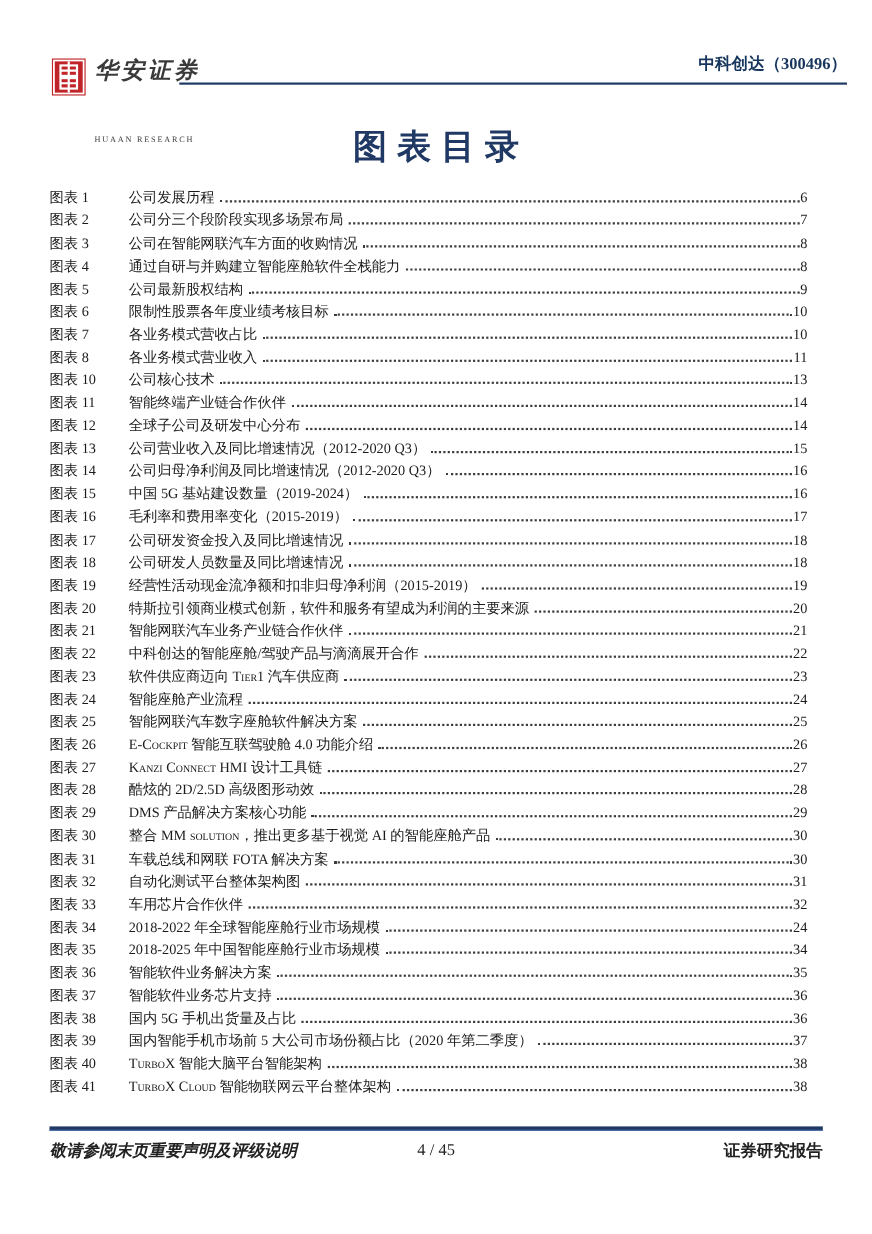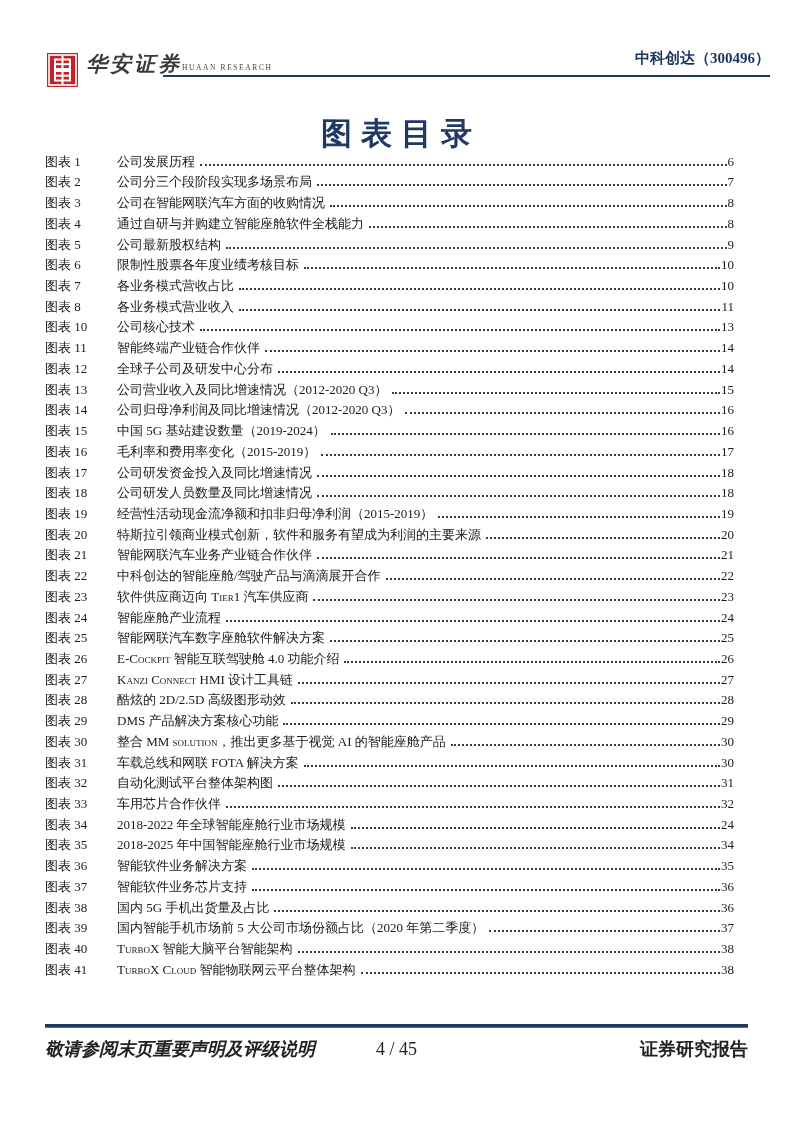--- a/index.html
+++ b/index.html
@@ -11,21 +11,21 @@
     color: #1a1a1a;
     overflow: hidden;
   }
 
   
   .header-logo {
     position: absolute; top: 53px; left: 47px;
     display: flex; align-items: flex-start; gap: 8px;
   }
   .seal { width: 31px; height: 34px; display: block; }
-  .brand-text { display: flex; flex-direction: row; }
+  .brand-text { display: flex; flex-direction: column; gap: 36px; }
   .brand-cn {
     font-size: 21px; font-weight: bold; color: #3a3a3a;
     letter-spacing: 3px; line-height: 23px;
     font-style: italic;
   }
   .brand-en {
     font-size: 7.5px; color: #444; letter-spacing: 1.6px; margin-top: 10px;
     font-family: "Liberation Serif", serif;
   }
   .header-rule {
@@ -41,21 +41,21 @@
   
   .page-title {
     position: absolute; top: 113px; left: 0; width: 100%;
     text-align: center;
     font-size: 31px; font-weight: bold; color: #1F3864;
     letter-spacing: 9px; text-indent: 9px;
   }
 
   
   .toc {
-    position: absolute; top: 149px; left: 45px; right: 59px;
+    position: absolute; top: 167px; left: 45px; right: 59px;
   }
   .toc-row {
     display: flex; align-items: flex-end;
     height: 20.73px;
     font-size: 13px; line-height: 17px;
   }
   .toc-label {
     width: 72px; flex: 0 0 72px;
     white-space: nowrap;
   }
@@ -75,21 +75,21 @@
 
   
   .footer-bar {
     position: absolute; top: 1024px; left: 45px; right: 45px;
     height: 4px; background: #1F3864;
     border-bottom: 1px solid #4A6EA9;
   }
   .footer-row {
     position: absolute; top: 1037px; left: 45px; right: 45px;
     display: grid; grid-template-columns: 1fr auto 1fr; align-items: center;
-    font-size: 18px; color: #222;
+    font-size: 15px; color: #222;
   }
   .footer-disclaimer { justify-self: start; font-style: italic; font-weight: bold; }
   .footer-page { justify-self: center; font-family: "Liberation Serif", serif; text-align: right; }
   .footer-type { justify-self: end; font-weight: bold; }
 </style>
 </head>
 <body>
 
 <div class="header-logo">
   <svg class="seal" viewBox="0 0 31 34" xmlns="http://www.w3.org/2000/svg">

